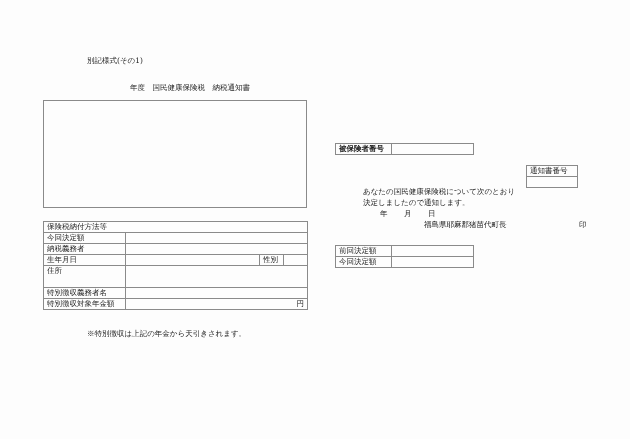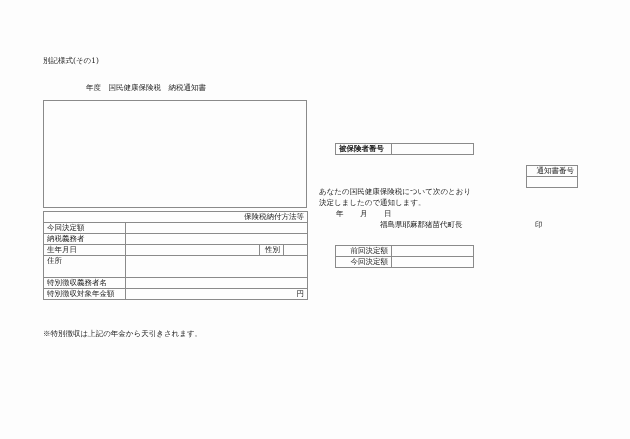--- a/index.html
+++ b/index.html
@@ -1,25 +1,25 @@
 <!DOCTYPE html>
 <html><head>
 <meta charset="utf-8">
 <style>
   html, body { margin:0; padding:0; }
   body {
     width:630px; height:439px; background:#fdfdfd; position:relative; overflow:hidden;
     font-family: "DejaVu Serif", "Liberation Serif", serif; color:#222; font-size:7.5px;
   }
-  .abs { position:absolute; }
+  .abs { position:absolute;margin-left:44px; }
   .txt { white-space:nowrap; line-height:10px; }
   .box { position:absolute; border:1px solid #8a8a8a; box-sizing:border-box; background:#fdfdfd; }
   table.grid { position:absolute; border-collapse:collapse; table-layout:fixed; }
   table.grid td { border:1px solid #8a8a8a; padding:0 3px; height:10px; line-height:10px; font-size:7.5px; white-space:nowrap; overflow:hidden; vertical-align:top; }
-  .center { text-align:right; }
+  .center { text-align:left; }
   .right { text-align:right; }
 </style>
 </head>
 <body>
 
 <div class="abs txt" style="left:43px;top:56px;">別記様式(その1)</div>
 <div class="abs txt" style="left:86px;top:83px;">年度　国民健康保険税　納税通知書</div>
 
 <div class="box" style="left:43px;top:100px;width:264px;height:108px;"></div>
 
@@ -67,21 +67,21 @@
     <td class="center">前回決定額</td>
     <td></td>
   </tr>
   <tr>
     <td class="center">今回決定額</td>
     <td></td>
   </tr>
 </tbody>
   </table>
 
-<table class="grid" style="left:43px;top:211px;width:264px;border-radius:8px;">
+<table class="grid" style="left:43px;top:221px;width:264px;border-radius:8px;">
   <colgroup>
     <col style="width:82px">
       <col style="width:134px">
       <col style="width:24px">
       <col style="width:24px">
   </colgroup>
   <tbody>
       <tr>
     <td colspan="4" class="center">保険税納付方法等</td>
   </tr>

